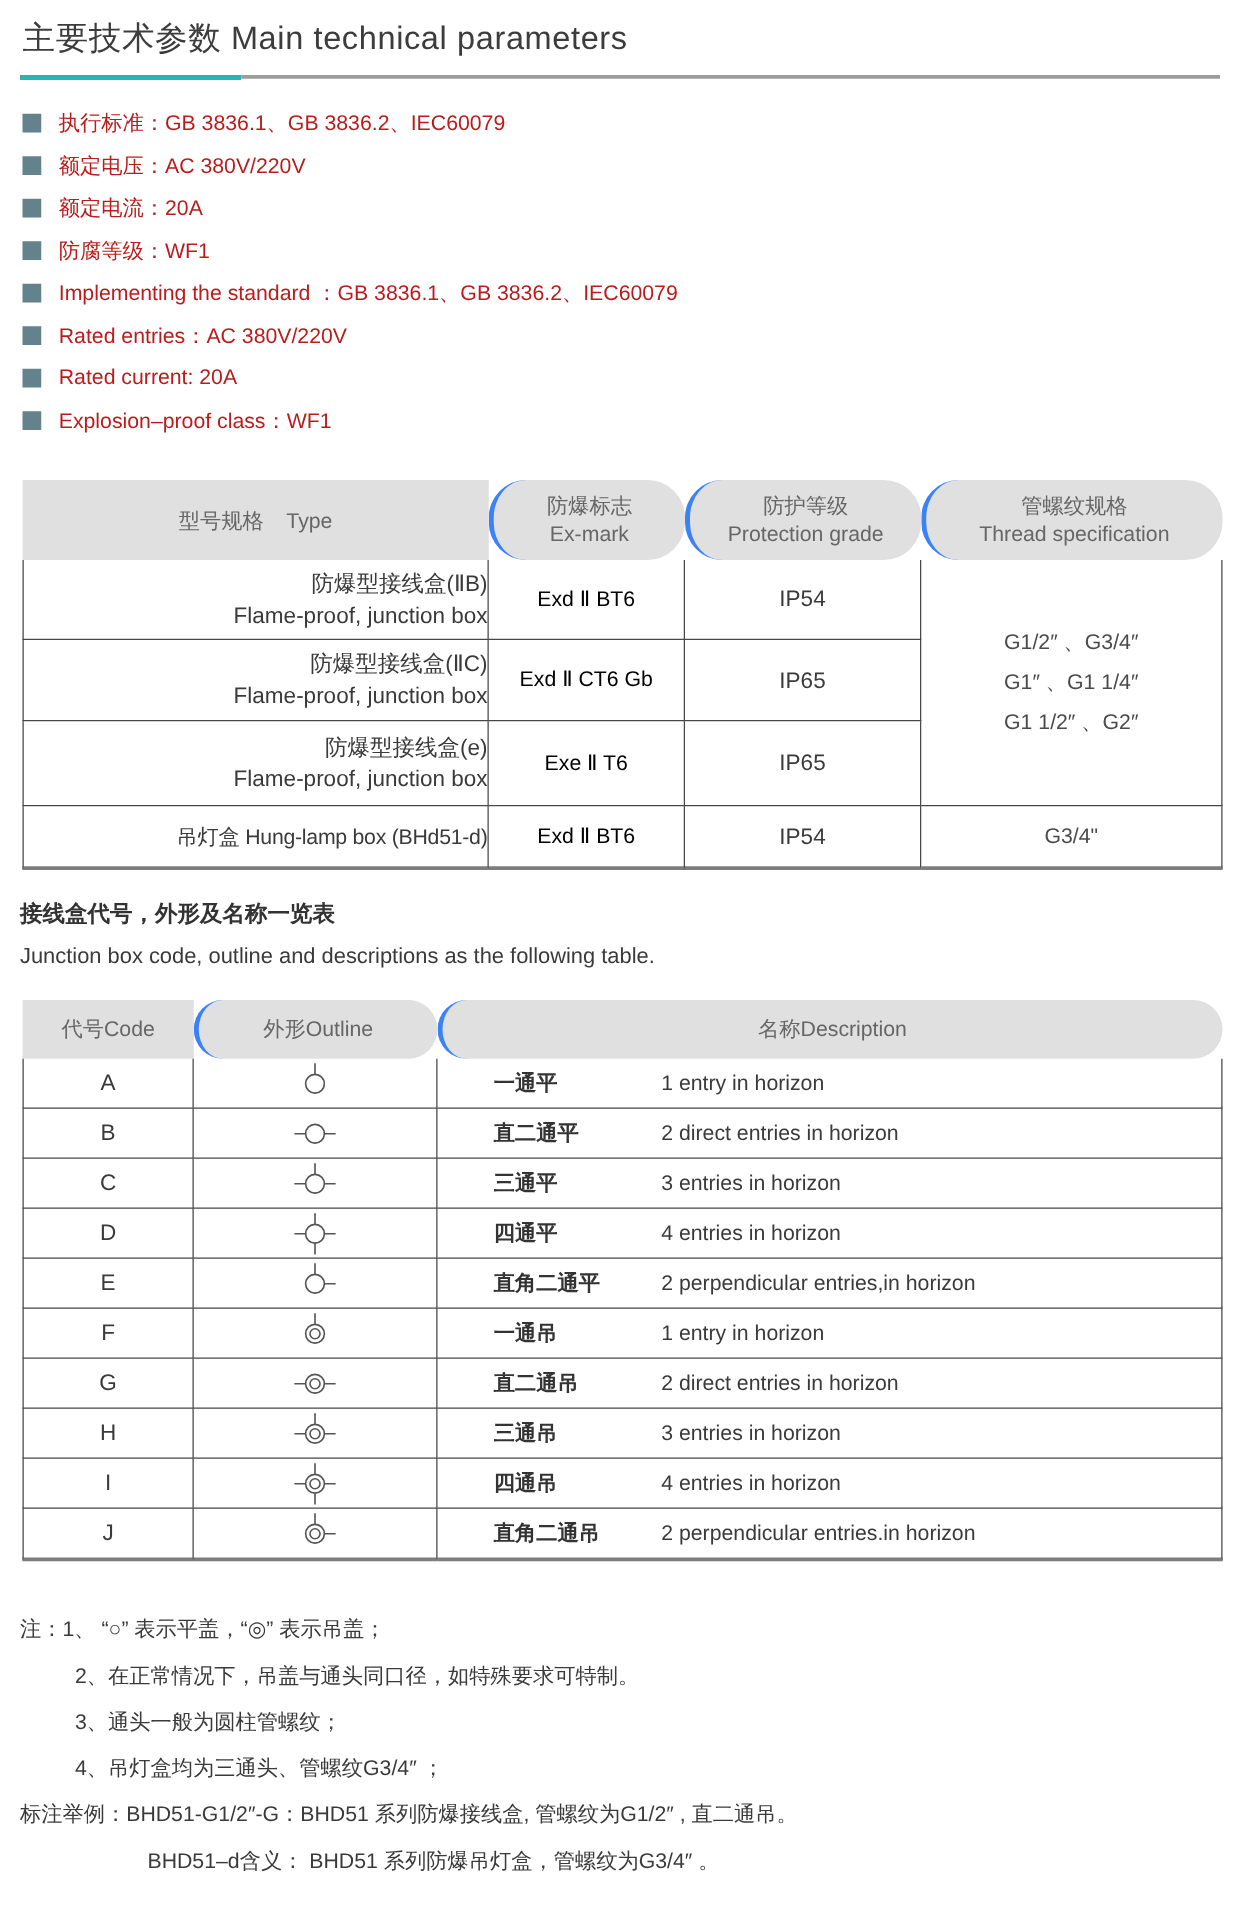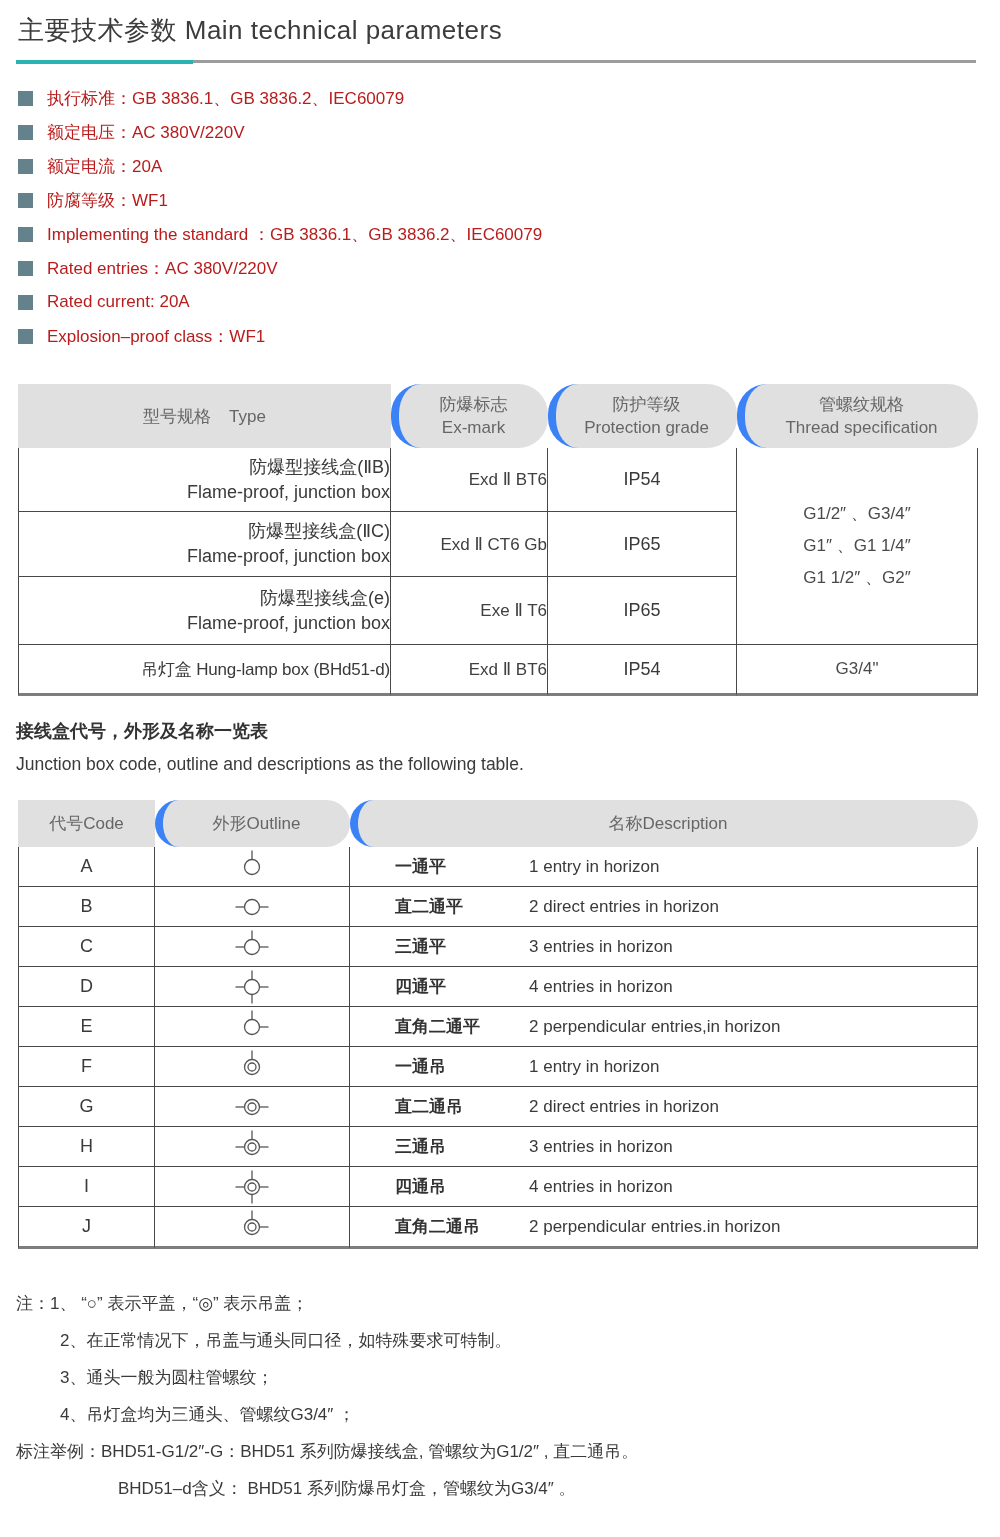--- a/index.html
+++ b/index.html
@@ -17,35 +17,35 @@
   .title-rule .seg-gray{display:inline-block;vertical-align:top;width:783px;height:3px;}
 
   
   .specs{list-style:none;margin:16px 0 0 2px;padding:0;}
   .specs li{height:34px;display:flex;align-items:center;font-size:17px;color:#b91c1c;}
   .bullet{flex:0 0 auto;width:15px;height:15px;margin-right:14px;}
 
   
   table{border-collapse:separate;border-spacing:0;table-layout:fixed;width:960px;margin-left:2px;}
   th{background:#e0e0e0;font-weight:normal;color:#666;font-size:17px;text-align:center;vertical-align:middle;padding:0;}
-  th + th{border-left:8px solid #3b82f6;border-radius:30px;}
+  th + th{border-left:4px solid #3b82f6;border-radius:30px;}
   .th-line{line-height:23px;}
   td{border-right:1px solid #474747;border-bottom:1px solid #474747;vertical-align:middle;padding:0;}
   tr td:first-child{border-left:1px solid #474747;}
   tr.last td{border-bottom:3px solid #7d7d7d;}
 
   
   .t1{margin-top:31px;}
   .t1 th{height:64px;}
   .t1 .hgap{margin-left:18px;}
   .t1 td.type{text-align:right;padding-left:12px;font-size:18px;line-height:25px;}
   .t1 tr.r1 td{height:63px;} .t1 tr.r2 td{height:64px;} .t1 tr.r3 td{height:67px;}
   .t1 tr.r4 td{height:48px;}
   .t1 td.type.single{font-size:17px;letter-spacing:-.2px;}
-  .t1 td.ex{text-align:right;color:#404040;font-size:17px;}
+  .t1 td.ex{text-align:center;color:#000000;font-size:17px;}
   .t1 td.ip{text-align:center;font-size:18px;}
   .t1 td.thread{text-align:center;color:#4a4a4a;font-size:17px;}
   .t1 td.thread .lines{display:inline-block;text-align:left;line-height:32px;}
 
   
   .sub-zh{margin:22px 0 0 0;font-size:18px;font-weight:600;line-height:26px;color:#333;}
   .sub-en{margin:8px 0 0 0;font-size:17.5px;line-height:24px;color:#3a3a3a;}
 
   
   .t2{margin-top:24px;}

